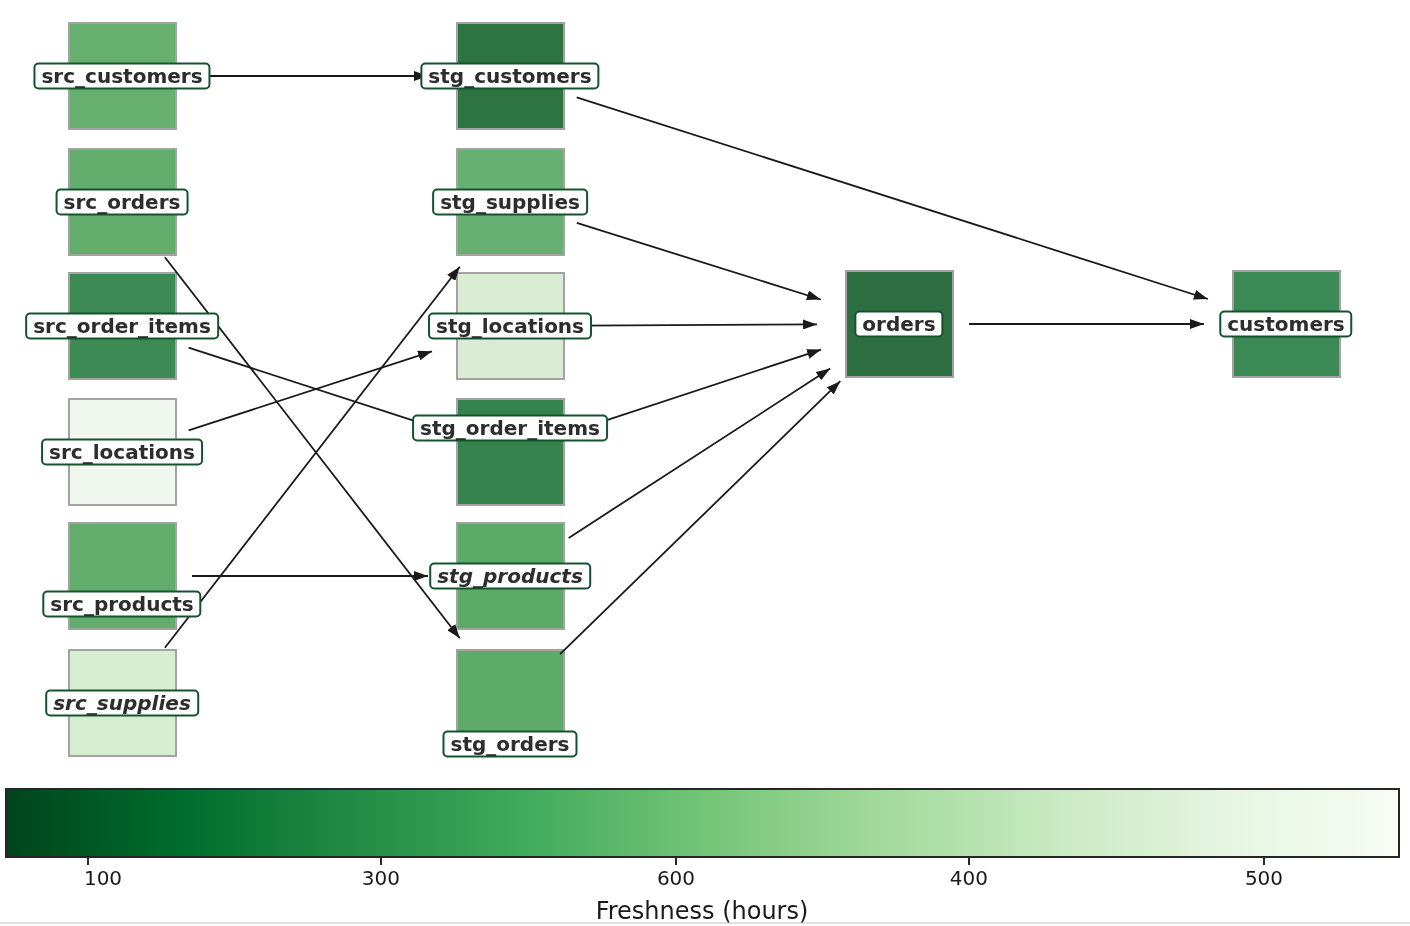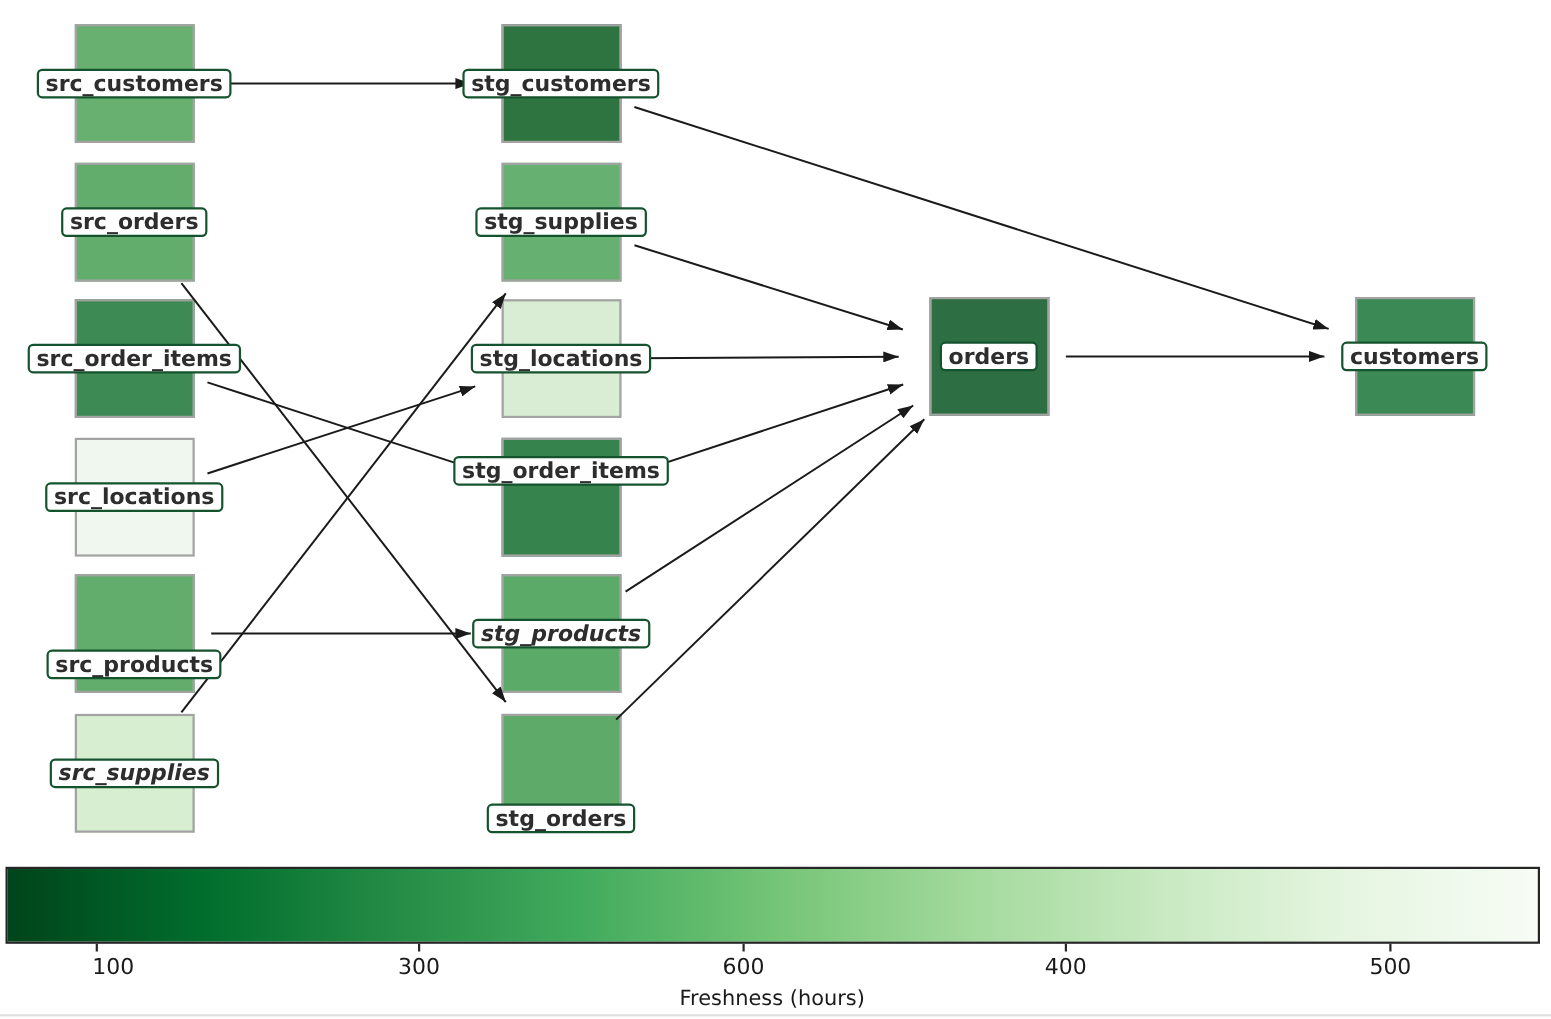--- a/index.html
+++ b/index.html
@@ -66,21 +66,21 @@
     transform: translateX(-50%);
     font-size: 20px;
     color: #1a1a1a;
     z-index: 1;
   }
   #cbar-axis-label {
     position: absolute;
     top: 897px;
     left: 702px;
     transform: translateX(-50%);
-    font-size: 19px;
+    font-size: 24px;
     color: #1a1a1a;
     z-index: 1;
   }
   #bottom-hairline {
     position: absolute;
     left: 0;
     top: 922px;
     width: 1410px;
     height: 2px;
     background: #e0e0e0;

